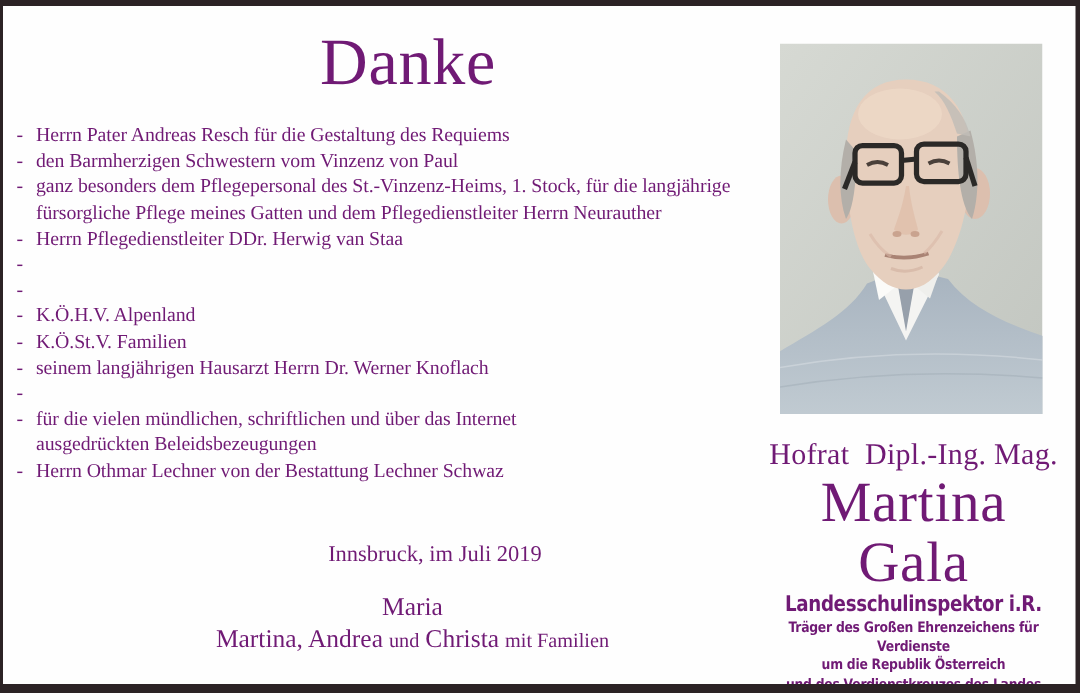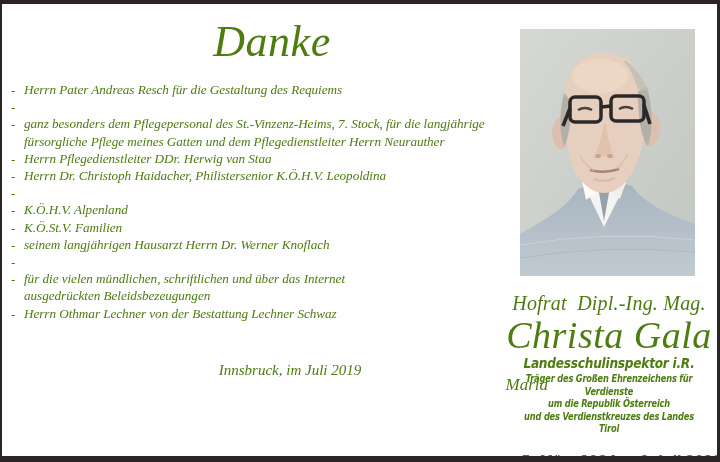--- a/index.html
+++ b/index.html
@@ -1,37 +1,37 @@
 <!DOCTYPE html>
 <html><head>
 <meta charset="utf-8">
 <style>
   html,body{margin:0;padding:0;background:#fff;}
   .card{
     position:relative;width:720px;height:462px;box-sizing:border-box;
     background:#fefefe;overflow:hidden;
     border-top:4px solid #2c2325;border-left:2px solid #2c2325;
     border-right:3px solid #2c2325;border-bottom:6px solid #2c2325;
-    font-family:"Liberation Serif", serif;color:#4d7c0f;font-style:italic;
+    font-family:"Liberation Serif", serif;color:#701a75;
   }
   .title{
     position:absolute;left:10px;top:12px;width:520px;margin:0;
     text-align:center;font-size:44px;font-weight:400;letter-spacing:.5px;
   }
   .thanks{
     position:absolute;left:9px;top:77px;margin:0;padding:0;list-style:none;
     font-size:13.2px;line-height:17.2px;letter-spacing:-.05px;
   }
   .thanks li{display:flex;}
   .thanks .dash{width:13px;flex:0 0 13px;text-align:left;}
   .thanks .item-text{white-space:pre;}
   .place-date{
     position:absolute;left:15px;top:358px;width:546px;text-align:center;font-size:15px;
   }
-  .sig1{position:absolute;left:0;top:371px;width:546px;text-align:right;font-size:17px;}
+  .sig1{position:absolute;left:0;top:391px;width:546px;text-align:center;font-size:17px;}
   .sig2{position:absolute;left:0;top:412px;width:546px;text-align:center;font-size:17px;}
   .sig2 .small{font-size:13.5px;}
   .sig2 span{margin:0 2px;}
   .photo{position:absolute;left:518px;top:25px;width:175px;height:247px;}
   .right-col{position:absolute;left:504px;top:288px;width:206px;text-align:center;}
   .titles{font-size:20px;white-space:pre;letter-spacing:.2px;}
   .name{font-size:38px;line-height:40px;letter-spacing:.5px;}
   .role{
     font-family:"DejaVu Sans", sans-serif;font-weight:700;font-size:14.5px;line-height:16px;
     transform:scaleX(.84);transform-origin:center;letter-spacing:-.3px;
@@ -52,33 +52,33 @@
 
   <h1 class="title">Danke</h1>
 
   <ul class="thanks">
       <li>
         <span class="dash">-</span>
         <span class="item-text">Herrn Pater Andreas Resch für die Gestaltung des Requiems</span>
       </li>
       <li>
         <span class="dash">-</span>
+        <span class="item-text">den Barmherzigen Schwestern vom Vinzenz von Paul</span>
       </li>
       <li>
         <span class="dash">-</span>
-        <span class="item-text">ganz besonders dem Pflegepersonal des St.-Vinzenz-Heims, 7. Stock, für die langjährige
+        <span class="item-text">ganz besonders dem Pflegepersonal des St.-Vinzenz-Heims, 1. Stock, für die langjährige
 fürsorgliche Pflege meines Gatten und dem Pflegedienstleiter Herrn Neurauther</span>
       </li>
       <li>
         <span class="dash">-</span>
         <span class="item-text">Herrn Pflegedienstleiter DDr. Herwig van Staa</span>
       </li>
       <li>
         <span class="dash">-</span>
-        <span class="item-text">Herrn Dr. Christoph Haidacher, Philistersenior K.Ö.H.V. Leopoldina</span>
       </li>
       <li>
         <span class="dash">-</span>
       </li>
       <li>
         <span class="dash">-</span>
         <span class="item-text">K.Ö.H.V. Alpenland</span>
       </li>
       <li>
         <span class="dash">-</span>
@@ -99,20 +99,23 @@
       <li>
         <span class="dash">-</span>
         <span class="item-text">Herrn Othmar Lechner von der Bestattung Lechner Schwaz</span>
       </li>
     </ul>
 
   <div class="place-date">Innsbruck, im Juli 2019</div>
 
   <div class="sig1">Maria</div>
 
+  <div class="sig2">
+    <span>Martina, Andrea</span><span class="small">und</span><span>Christa</span><span class="small">mit Familien</span>
+  </div>
 
   <div class="photo">
     <svg viewBox="0 0 175 247" width="175" height="247">
       <defs>
         <linearGradient id="bg" x1="0" y1="0" x2="1" y2="1">
           <stop offset="0" stop-color="#d6d9d3"></stop>
             <stop offset="1" stop-color="#c2c6c0"></stop>
         </linearGradient>
         <linearGradient id="sw" x1="0" y1="0" x2="0" y2="1">
           <stop offset="0" stop-color="#a7b3bf"></stop>
@@ -162,21 +165,21 @@
       <path d="M70,141 Q84,145 99,140" stroke="#a98374" stroke-width="2.5" fill="none"></path>
       <path d="M74,150 Q84,154 95,149" stroke="#d3b3a2" stroke-width="2" fill="none" opacity="0.7"></path>
 
       <path d="M60,127 Q66,137 74,142" stroke="#d8b8a6" stroke-width="2" opacity="0.6" fill="none"></path>
       <path d="M108,125 Q102,135 96,140" stroke="#d8b8a6" stroke-width="2" opacity="0.6" fill="none"></path>
     </svg>
   </div>
 
   <div class="right-col">
     <div class="titles">Hofrat  Dipl.-Ing. Mag.</div>
-    <div class="name">Christa Gala</div>
+    <div class="name">Martina Gala</div>
     <div class="role">Landesschulinspektor i.R.</div>
     <div class="honors">
         <div>Träger des Großen Ehrenzeichens für Verdienste</div>
         <div>um die Republik Österreich</div>
         <div>und des Verdienstkreuzes des Landes Tirol</div>
       </div>
     <div class="dates">5. März 1934  -  8. Juli 2019</div>
   </div>
 
 </div>

